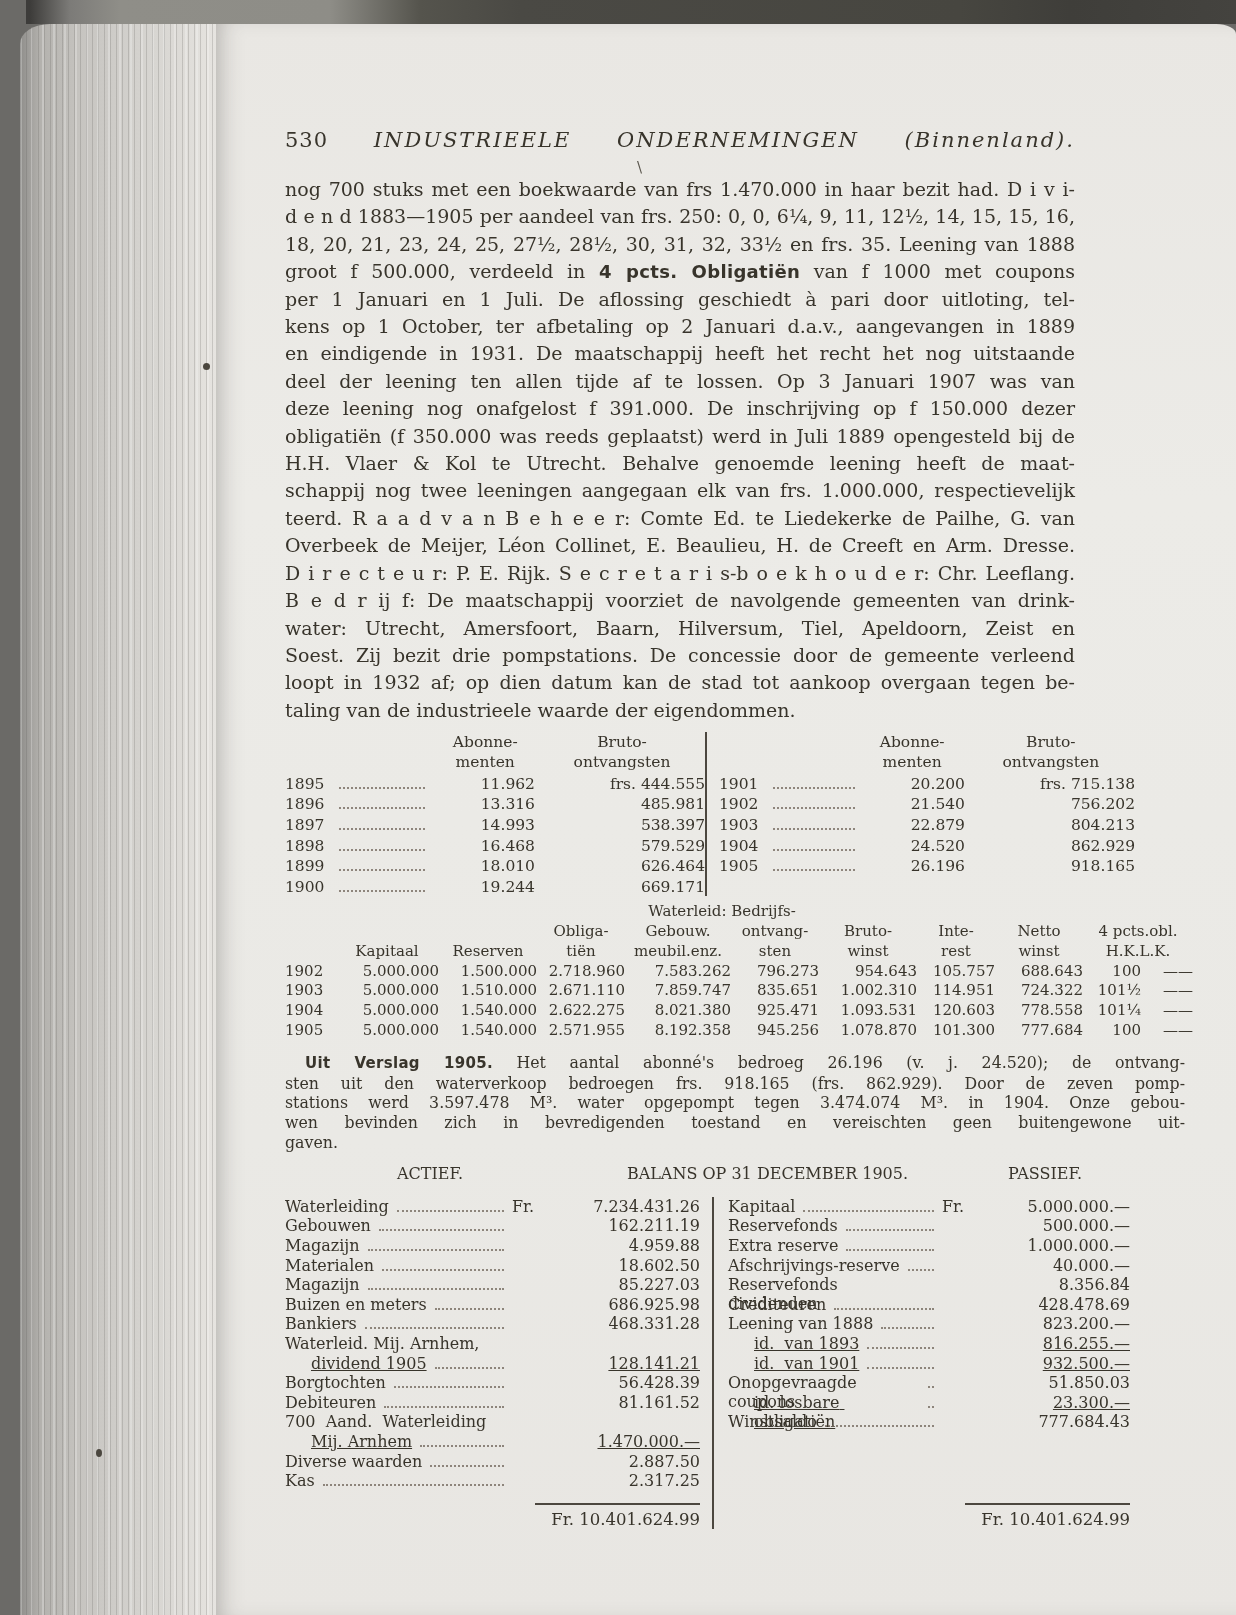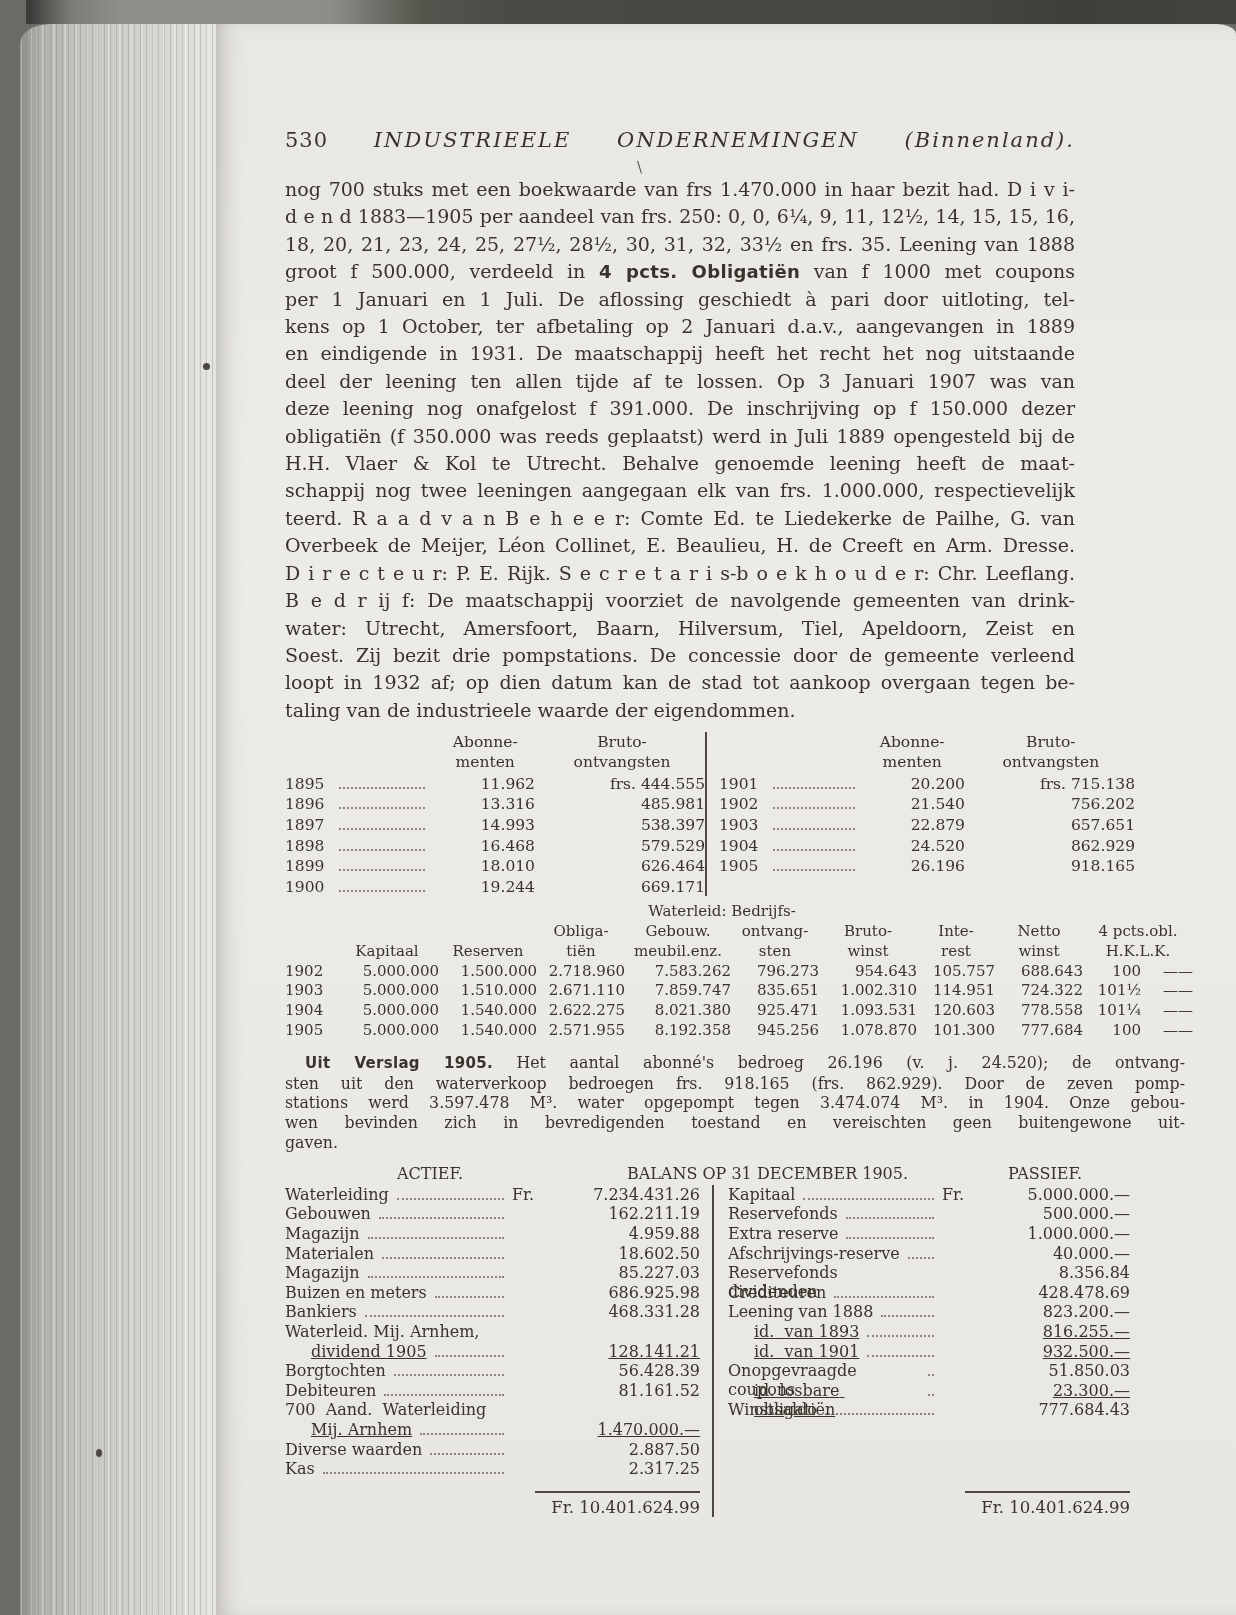--- a/index.html
+++ b/index.html
@@ -59,21 +59,21 @@
   .t2row.h{height:20px;}
   .t2row>span{text-align:right;}
   .t2row .t2y{text-align:left;}
   .t2row .t2h{text-align:center;}
 
   
   .verslag{width:900px;margin-top:12px;font-size:15.8px;line-height:19.8px;}
 
   
   .balans{margin-top:10px;width:845px;font-size:16px;}
-  .btitle{display:flex;line-height:22px;margin-bottom:0;}
+  .btitle{display:flex;line-height:22px;margin-bottom:12px;}
   .bt-left{width:290px;text-align:center;}
   .bt-mid{flex:1;text-align:center;}
   .bt-right{width:170px;text-align:center;}
   .bcols{display:flex;}
   .bcol{display:flex;flex-direction:column;height:332px;}
   .bcol-left{width:415px;border-right:2px solid #4c473f;padding-right:12px;}
   .bcol-right{width:402px;padding-left:14px;}
   .brow{display:flex;align-items:baseline;height:19.6px;}
   .brow.indent{padding-left:26px;text-decoration:underline;}
   .blabel{white-space:pre-wrap;}
@@ -198,21 +198,21 @@
         <div class="t1row">
           <span class="t1y">1902</span>
           <span class="t1dots"></span>
           <span class="t1a">21.540</span>
           <span class="t1o">756.202</span>
         </div>
         <div class="t1row">
           <span class="t1y">1903</span>
           <span class="t1dots"></span>
           <span class="t1a">22.879</span>
-          <span class="t1o">657.651</span>
+          <span class="t1o">804.213</span>
         </div>
         <div class="t1row">
           <span class="t1y">1904</span>
           <span class="t1dots"></span>
           <span class="t1a">24.520</span>
           <span class="t1o">862.929</span>
         </div>
         <div class="t1row">
           <span class="t1y">1905</span>
           <span class="t1dots"></span>

